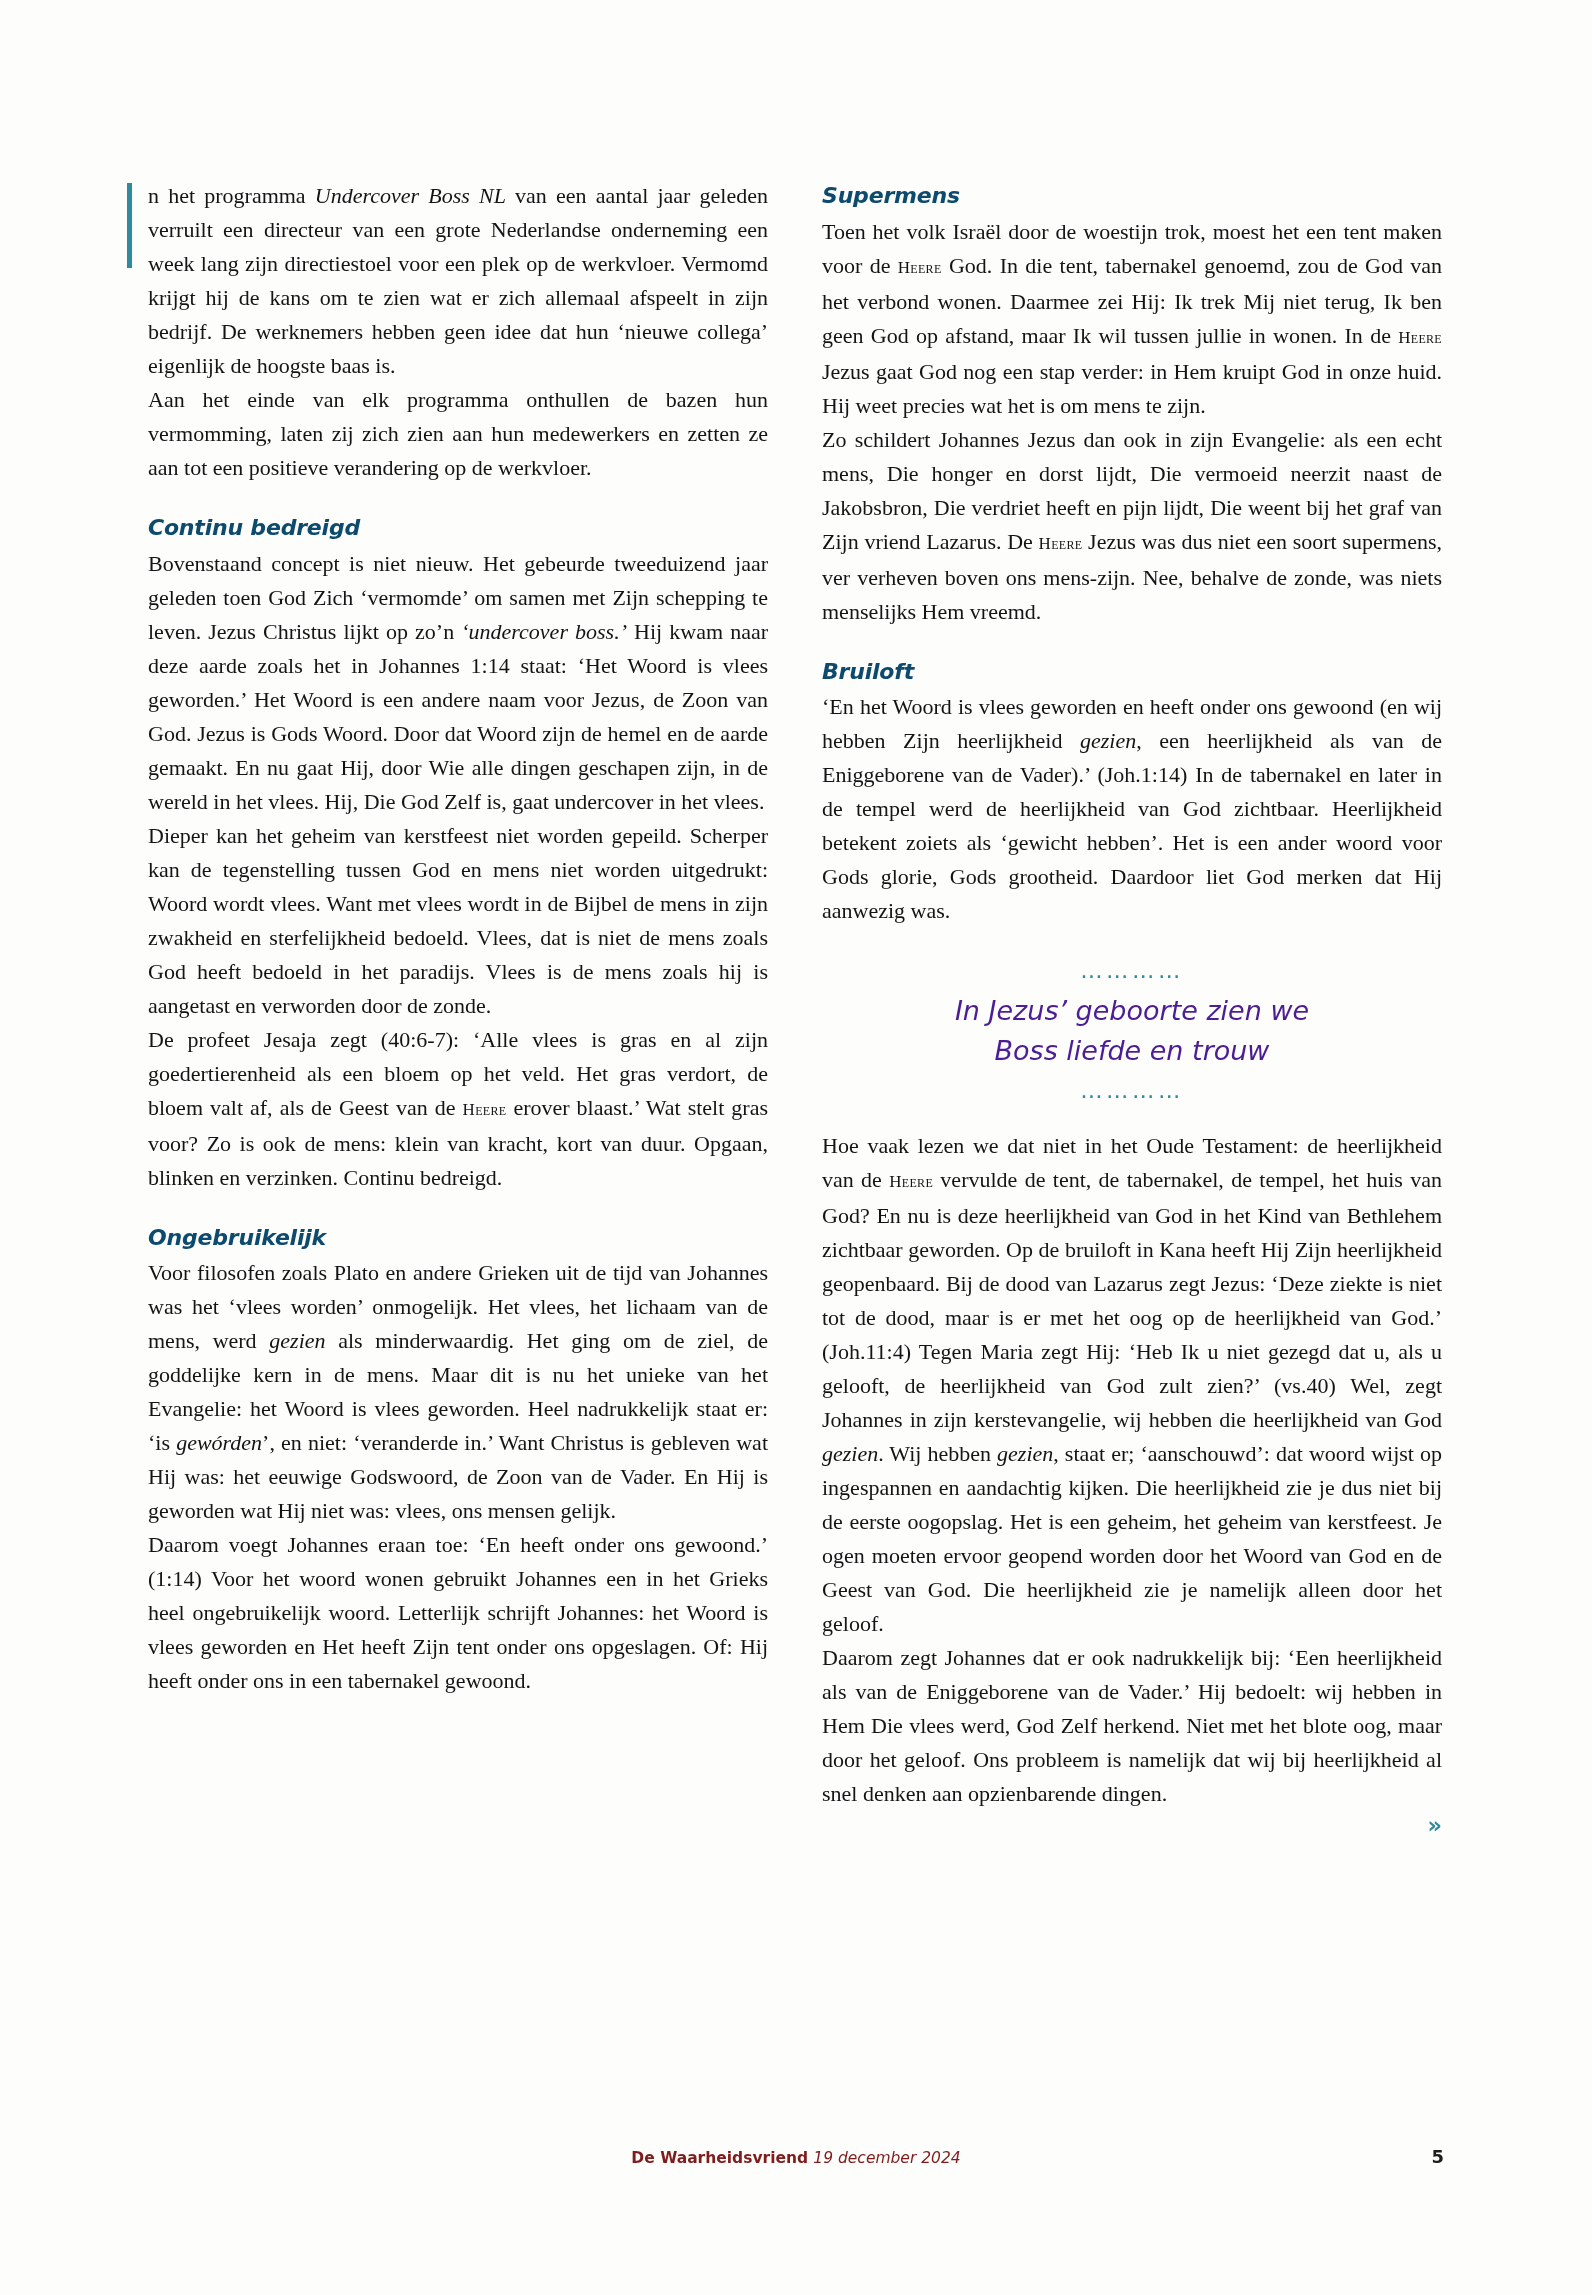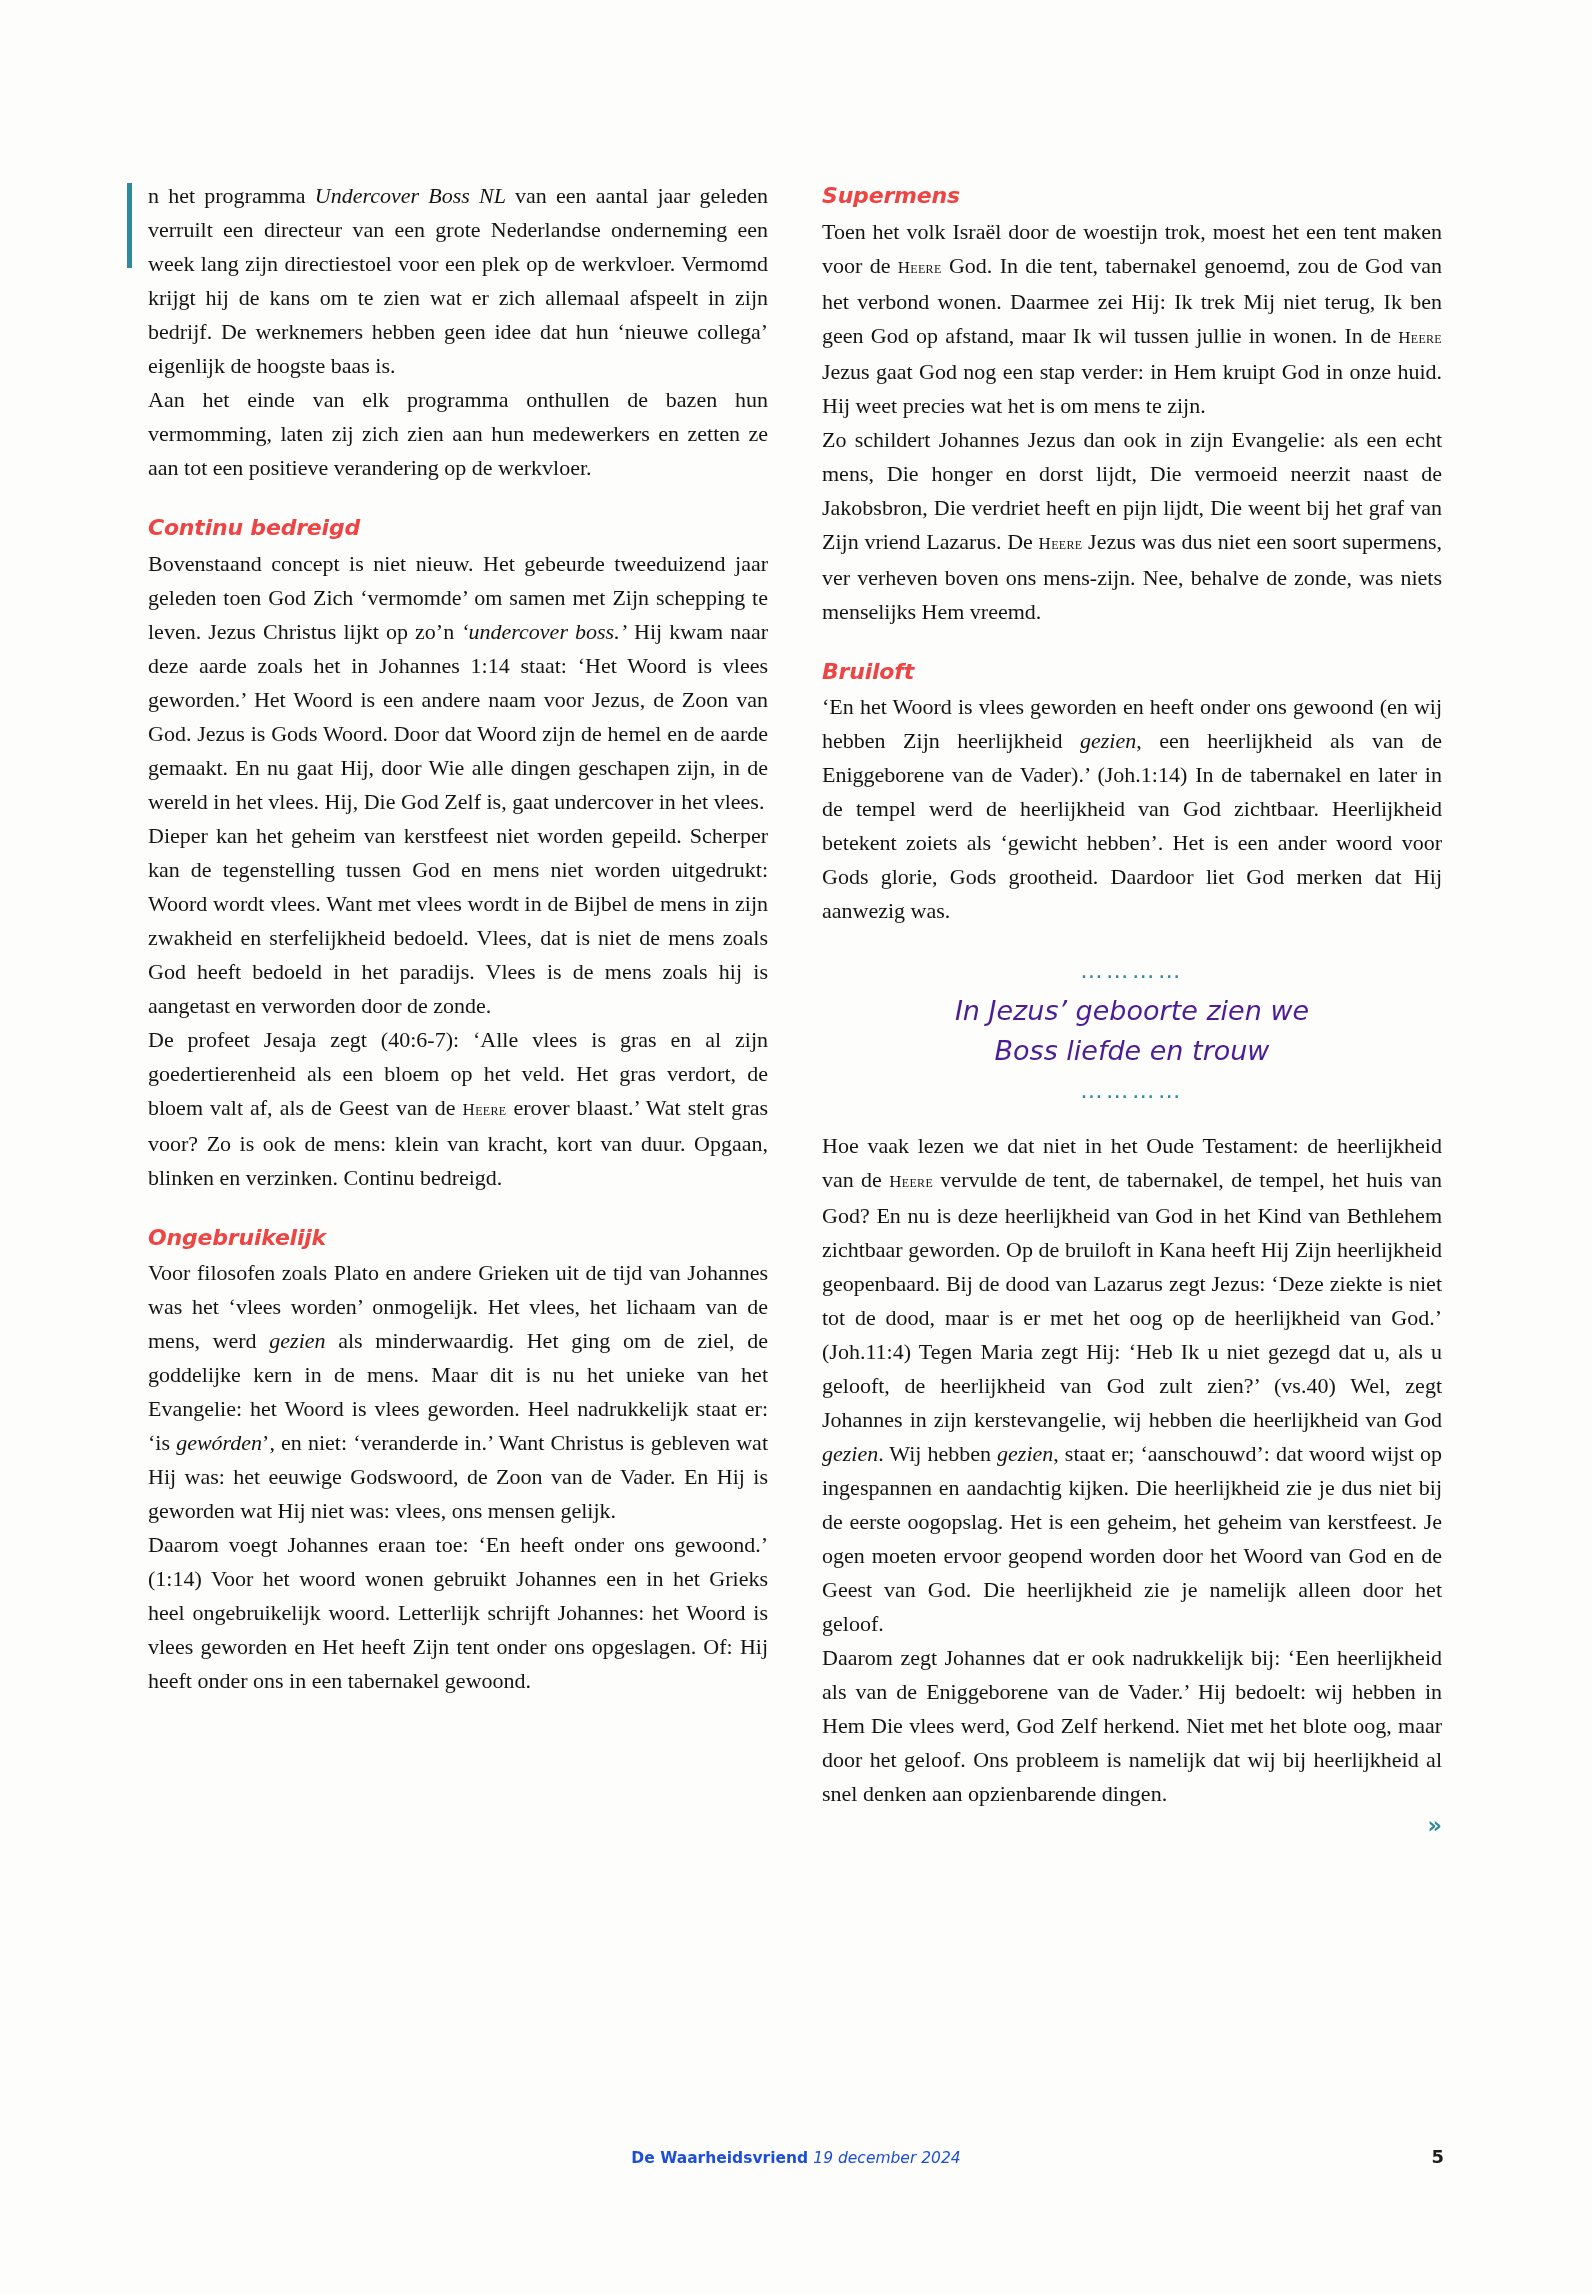--- a/index.html
+++ b/index.html
@@ -38,21 +38,21 @@
     line-height: 34px;
     text-align: justify;
     text-justify: inter-word;
     hyphens: manual;
     color: #141414;
   }
   .heading {
     font-family: "DejaVu Sans", sans-serif;
     font-style: italic;
     font-weight: 700;
-    color: #ef4444;
+    color: #0c4a6e;
     font-size: 22px;
     line-height: 34px;
     margin-top: 26px;
     margin-bottom: 1.7px;
     letter-spacing: -0.2px;
   }
   .first-para {
     position: relative;
   }
   .dropbar {
@@ -106,21 +106,21 @@
     left: 148px;
     right: 148px;
     bottom: 128px;
     display: flex;
     align-items: baseline;
     justify-content: center;
   }
   .footer-center {
     font-family: "DejaVu Sans", sans-serif;
     font-size: 15.5px;
-    color: #1d4ed8;
+    color: #7f1d1d;
   }
   .footer-center .brand {
     font-weight: 700;
   }
   .footer-center .date {
     font-style: italic;
     font-weight: 400;
     margin-left: 5.2px;
   }
   .footer-page {

